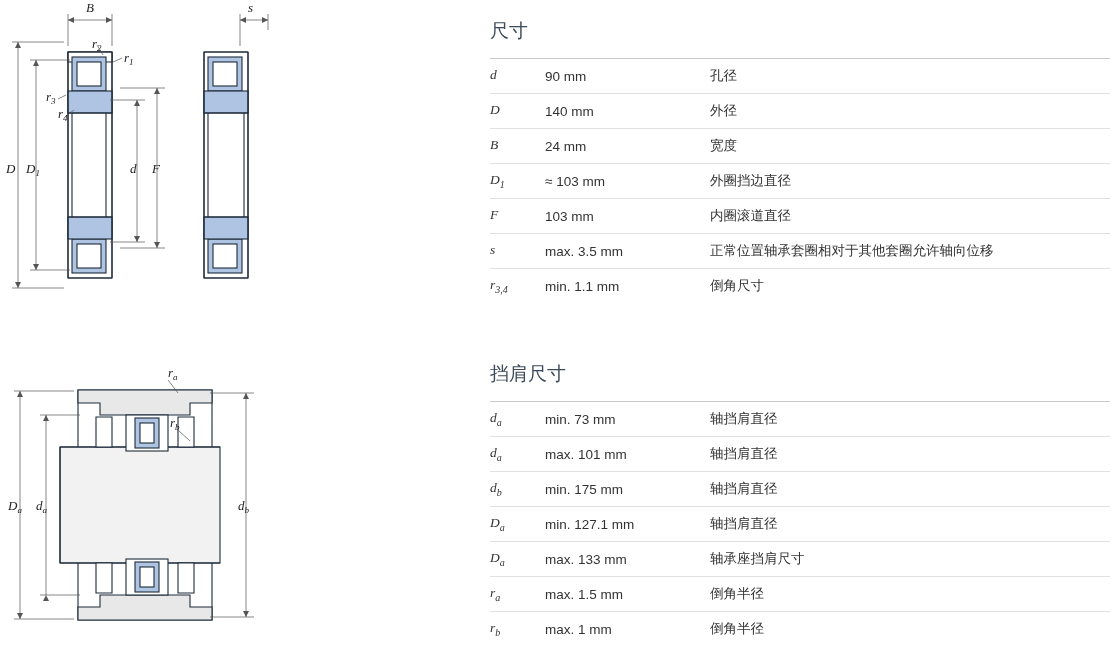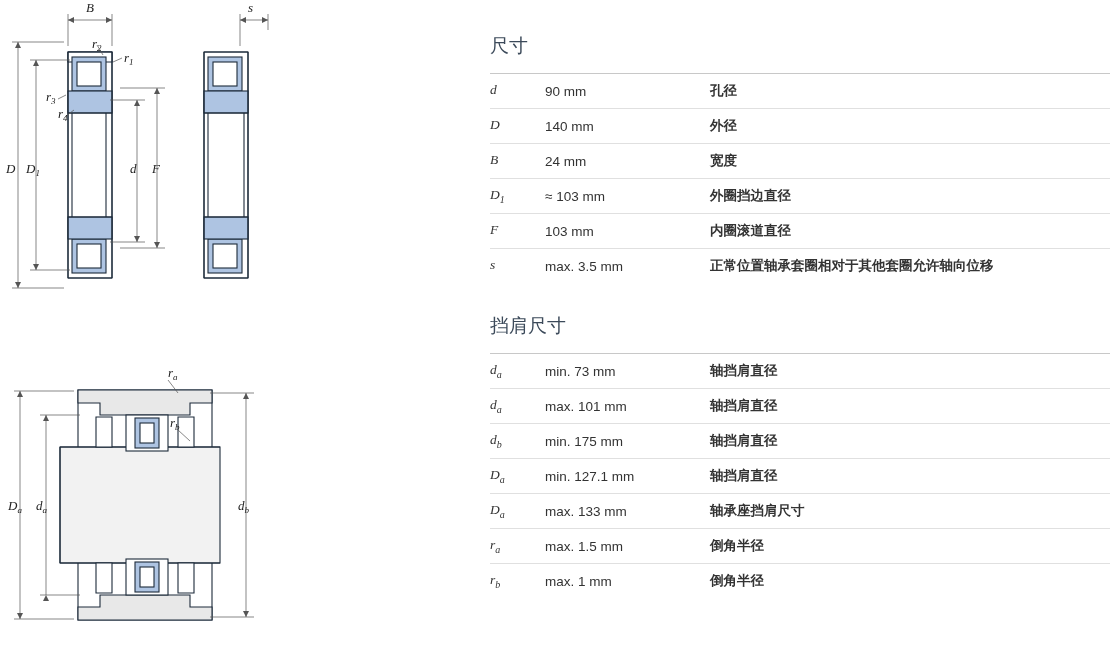--- a/index.html
+++ b/index.html
@@ -29,21 +29,21 @@
     width: 460px; height: 330px;
   }
   .diagram-bottom {
     position: absolute;
     left: 0; top: 355px;
     width: 460px; height: 300px;
   }
   
   .tables {
     position: absolute;
-    left: 460px; top: 15px;
+    left: 460px; top: 0;
     width: 651px;
     height: 528px;
     padding: 10px 15px 0 15px;
   }
   .section-title {
     font-size: 19px;
     color: #3c4a5a;
     font-weight: normal;
     margin: 8px 0 14px 15px;
   }
@@ -74,23 +74,22 @@
     font-size: 10px;
     font-style: italic;
   }
   td.val {
     width: 165px;
     font-family: Liberation Sans, sans-serif;
     font-size: 13.5px;
   }
   td.desc {
     font-size: 13.5px;
-    font-weight: bold;
-  }
-  .section2 { margin-top: 30px; }
+  }
+  .section2 { margin-top: 58px; }
   
   .lbl {
     font-family: "Liberation Serif", serif;
     font-style: italic;
     font-size: 13px;
     fill: #222;
   }
   .lblsub {
     font-family: "Liberation Serif", serif;
     font-style: italic;
@@ -307,20 +306,27 @@
           <td class="val">103 mm</td>
           <td class="desc">内圈滚道直径</td>
         </tr>
         <tr>
           <td class="sym">
             <span>s</span><sub></sub>
           </td>
           <td class="val">max. 3.5 mm</td>
           <td class="desc">正常位置轴承套圈相对于其他套圈允许轴向位移</td>
         </tr>
+        <tr>
+          <td class="sym">
+            <span>r</span><sub>3,4</sub>
+          </td>
+          <td class="val">min. 1.1 mm</td>
+          <td class="desc">倒角尺寸</td>
+        </tr>
       </tbody>
     </table>
 
     <h2 class="section-title section2">挡肩尺寸</h2>
     <table class="spec">
       <tbody>
         <tr>
           <td class="sym">
             <span>d</span><sub>a</sub>
           </td>

